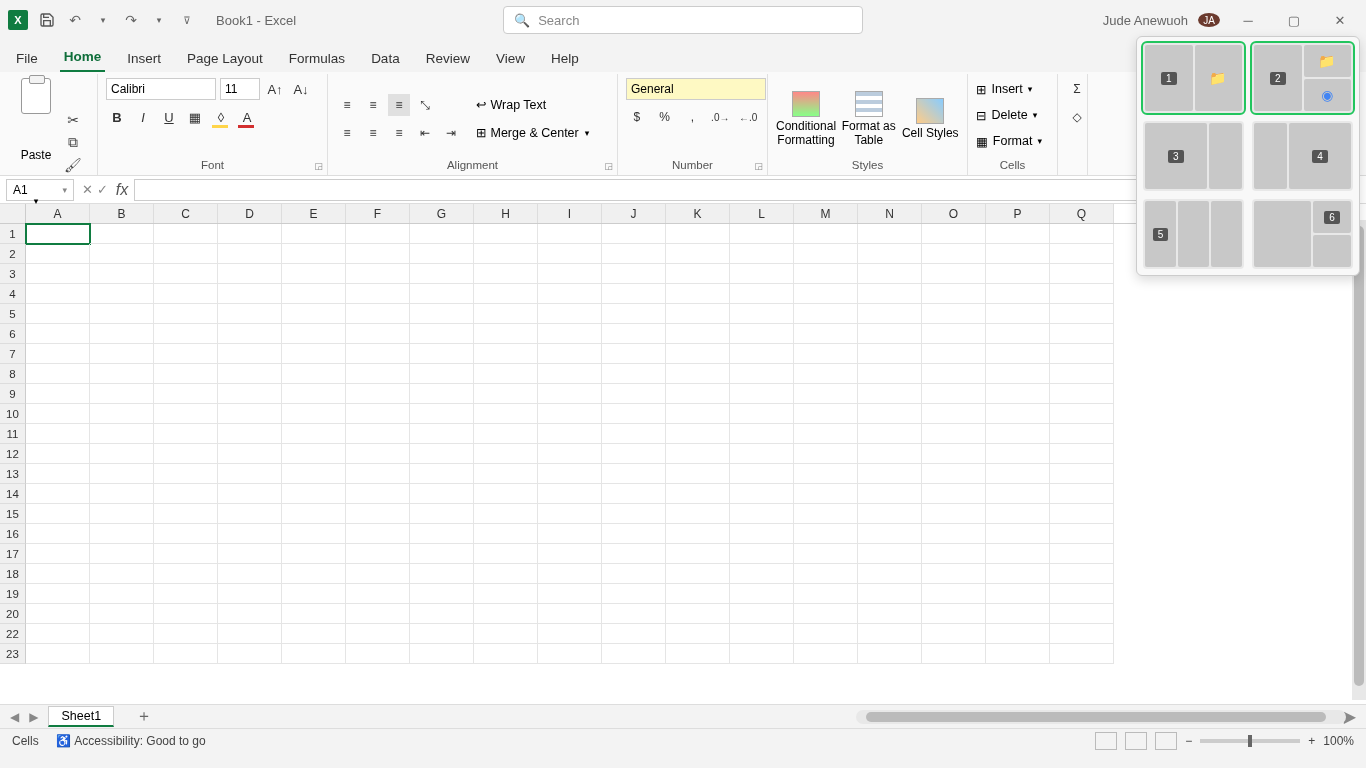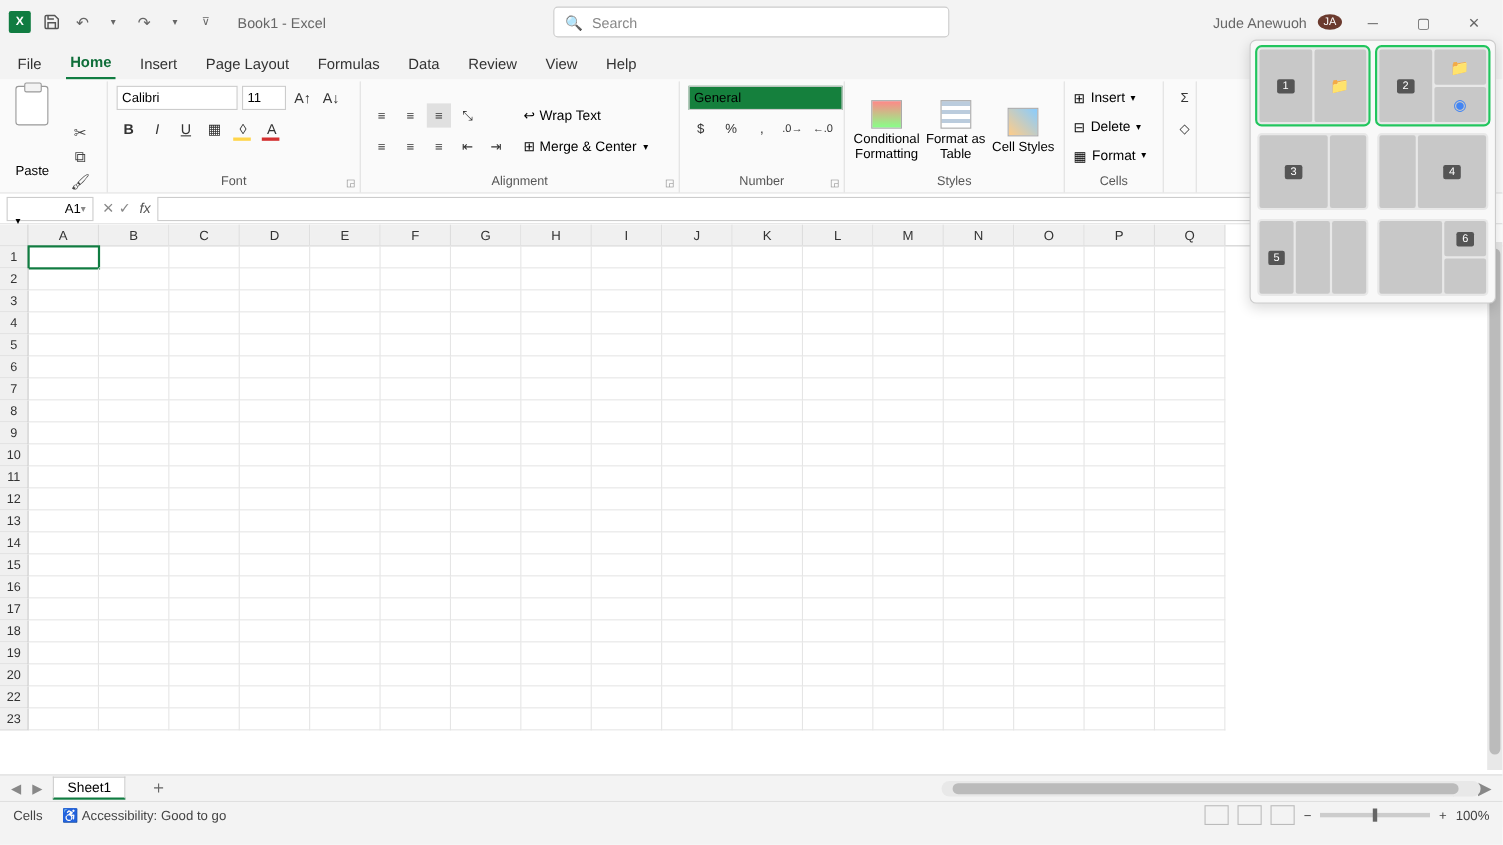--- a/index.html
+++ b/index.html
@@ -23,21 +23,21 @@
 
 
 .ribbon { height: 104px; background: #fafafa; border-bottom: 1px solid #ddd; display: flex; padding: 2px 6px 0 6px; }
 .group { border-right: 1px solid #e0e0e0; padding: 4px 8px 2px 8px; display: flex; flex-direction: column; justify-content: space-between; position: relative; }
 .group-label { text-align: center; font-size: 11.5px; color: #555; padding-bottom: 2px; position: relative; }
 .group-label .launcher { position: absolute; right: -4px; bottom: 2px; font-size: 9px; color: #888; }
 .group-content { flex: 1; display: flex; align-items: center; gap: 4px; }
 
 
 .clipboard { width: 92px; }
-.paste-btn { display: flex; flex-direction: column; align-items: flex-start; width: 44px; cursor: pointer; gap: 32px; }
+.paste-btn { display: flex; flex-direction: column; align-items: center; width: 44px; cursor: pointer; gap: 32px; }
 .paste-icon { width: 30px; height: 36px; border: 1px solid #999; border-radius: 3px; background: #fff; position: relative; }
 .paste-icon::before { content: ""; position: absolute; top: -4px; left: 7px; width: 14px; height: 7px; border: 1px solid #999; border-radius: 2px; background: #f3f3f3; }
 .paste-btn span { font-size: 12px; margin-top: 2px; }
 .clip-side { display: flex; flex-direction: column; gap: 6px; font-size: 14px; color: #444; }
 .clip-side .i { cursor: pointer; width: 22px; text-align: center; }
 
 
 .font { width: 230px; }
 .font-row { display: flex; gap: 4px; align-items: center; }
 .font-name { width: 110px; height: 22px; border: 1px solid #ccc; background: #fff; font-size: 12px; padding: 0 4px; }
@@ -49,42 +49,42 @@
 .alignment { width: 290px; }
 .align-col { display: flex; flex-direction: column; gap: 6px; }
 .align-row { display: flex; gap: 4px; }
 .align-btn { width: 22px; height: 22px; display: flex; align-items: center; justify-content: center; cursor: pointer; font-size: 12px; color: #333; }
 .wrap-merge { display: flex; flex-direction: column; gap: 6px; margin-left: 6px; }
 .wrap-btn { display: flex; align-items: center; gap: 4px; font-size: 12.5px; cursor: pointer; height: 22px; padding: 0 4px; }
 
 
 .number { width: 150px; }
 .num-col { display: flex; flex-direction: column; gap: 6px; width: 100%; }
-.num-format { width: 140px; height: 22px; border: 1px solid #ccc; background: #15803d; font-size: 12px; padding: 0 4px; }
+.num-format { width: 140px; height: 22px; border: 1px solid #ccc; background: #fef9c3; font-size: 12px; padding: 0 4px; }
 .num-row { display: flex; gap: 6px; }
 
 
 .styles { width: 200px; }
 .style-btn { display: flex; flex-direction: column; align-items: center; width: 62px; cursor: pointer; font-size: 12px; text-align: center; gap: 2px; }
 .style-icon { width: 28px; height: 26px; border: 1px solid #aaa; background: #fff; }
 
 
 .cells { width: 90px; }
 .cell-col { display: flex; flex-direction: column; gap: 4px; width: 100%; }
 .cell-btn { display: flex; align-items: center; gap: 5px; font-size: 12.5px; cursor: pointer; height: 22px; }
 
 
 .editing { width: 30px; }
 .edit-col { display: flex; flex-direction: column; gap: 6px; }
 
 
 .formula-bar { height: 28px; background: #fff; border-bottom: 1px solid #ddd; display: flex; align-items: center; padding: 0 6px; }
-.name-box { width: 79px; height: 22px; border: 1px solid #ccc; background: #fff; font-size: 12px; padding: 0 6px; display: flex; align-items: center; justify-content: flex-end; }
+.name-box { width: 68px; height: 22px; border: 1px solid #ccc; background: #fff; font-size: 12px; padding: 0 6px; display: flex; align-items: center; justify-content: space-between; }
 .fx-btns { display: flex; gap: 4px; margin: 0 8px; color: #888; font-size: 13px; }
-.fx-label { font-style: italic; color: #555; font-size: 13px; margin-right: 6px; }
+.fx-label { font-style: italic; color: #555; font-size: 16px; margin-right: 6px; }
 .formula-input { flex: 1; height: 22px; border: 1px solid #ccc; background: #fff; padding: 0 6px; font-size: 12px; }
 
 
 .grid-area { position: relative; height: 500px; background: #fff; overflow: hidden; }
 .col-headers { display: flex; height: 20px; border-bottom: 1px solid #ccc; }
 .corner { width: 26px; border-right: 1px solid #ccc; background: #f0f0f0; }
 .col-h { width: 64px; border-right: 1px solid #ddd; background: #f0f0f0; text-align: center; font-size: 12px; color: #333; line-height: 20px; }
 .rows { display: flex; flex-direction: column; }
 .row { display: flex; height: 20px; }
 .row-h { width: 26px; border-right: 1px solid #ccc; border-bottom: 1px solid #ddd; background: #f0f0f0; text-align: center; font-size: 11.5px; color: #333; line-height: 20px; }

